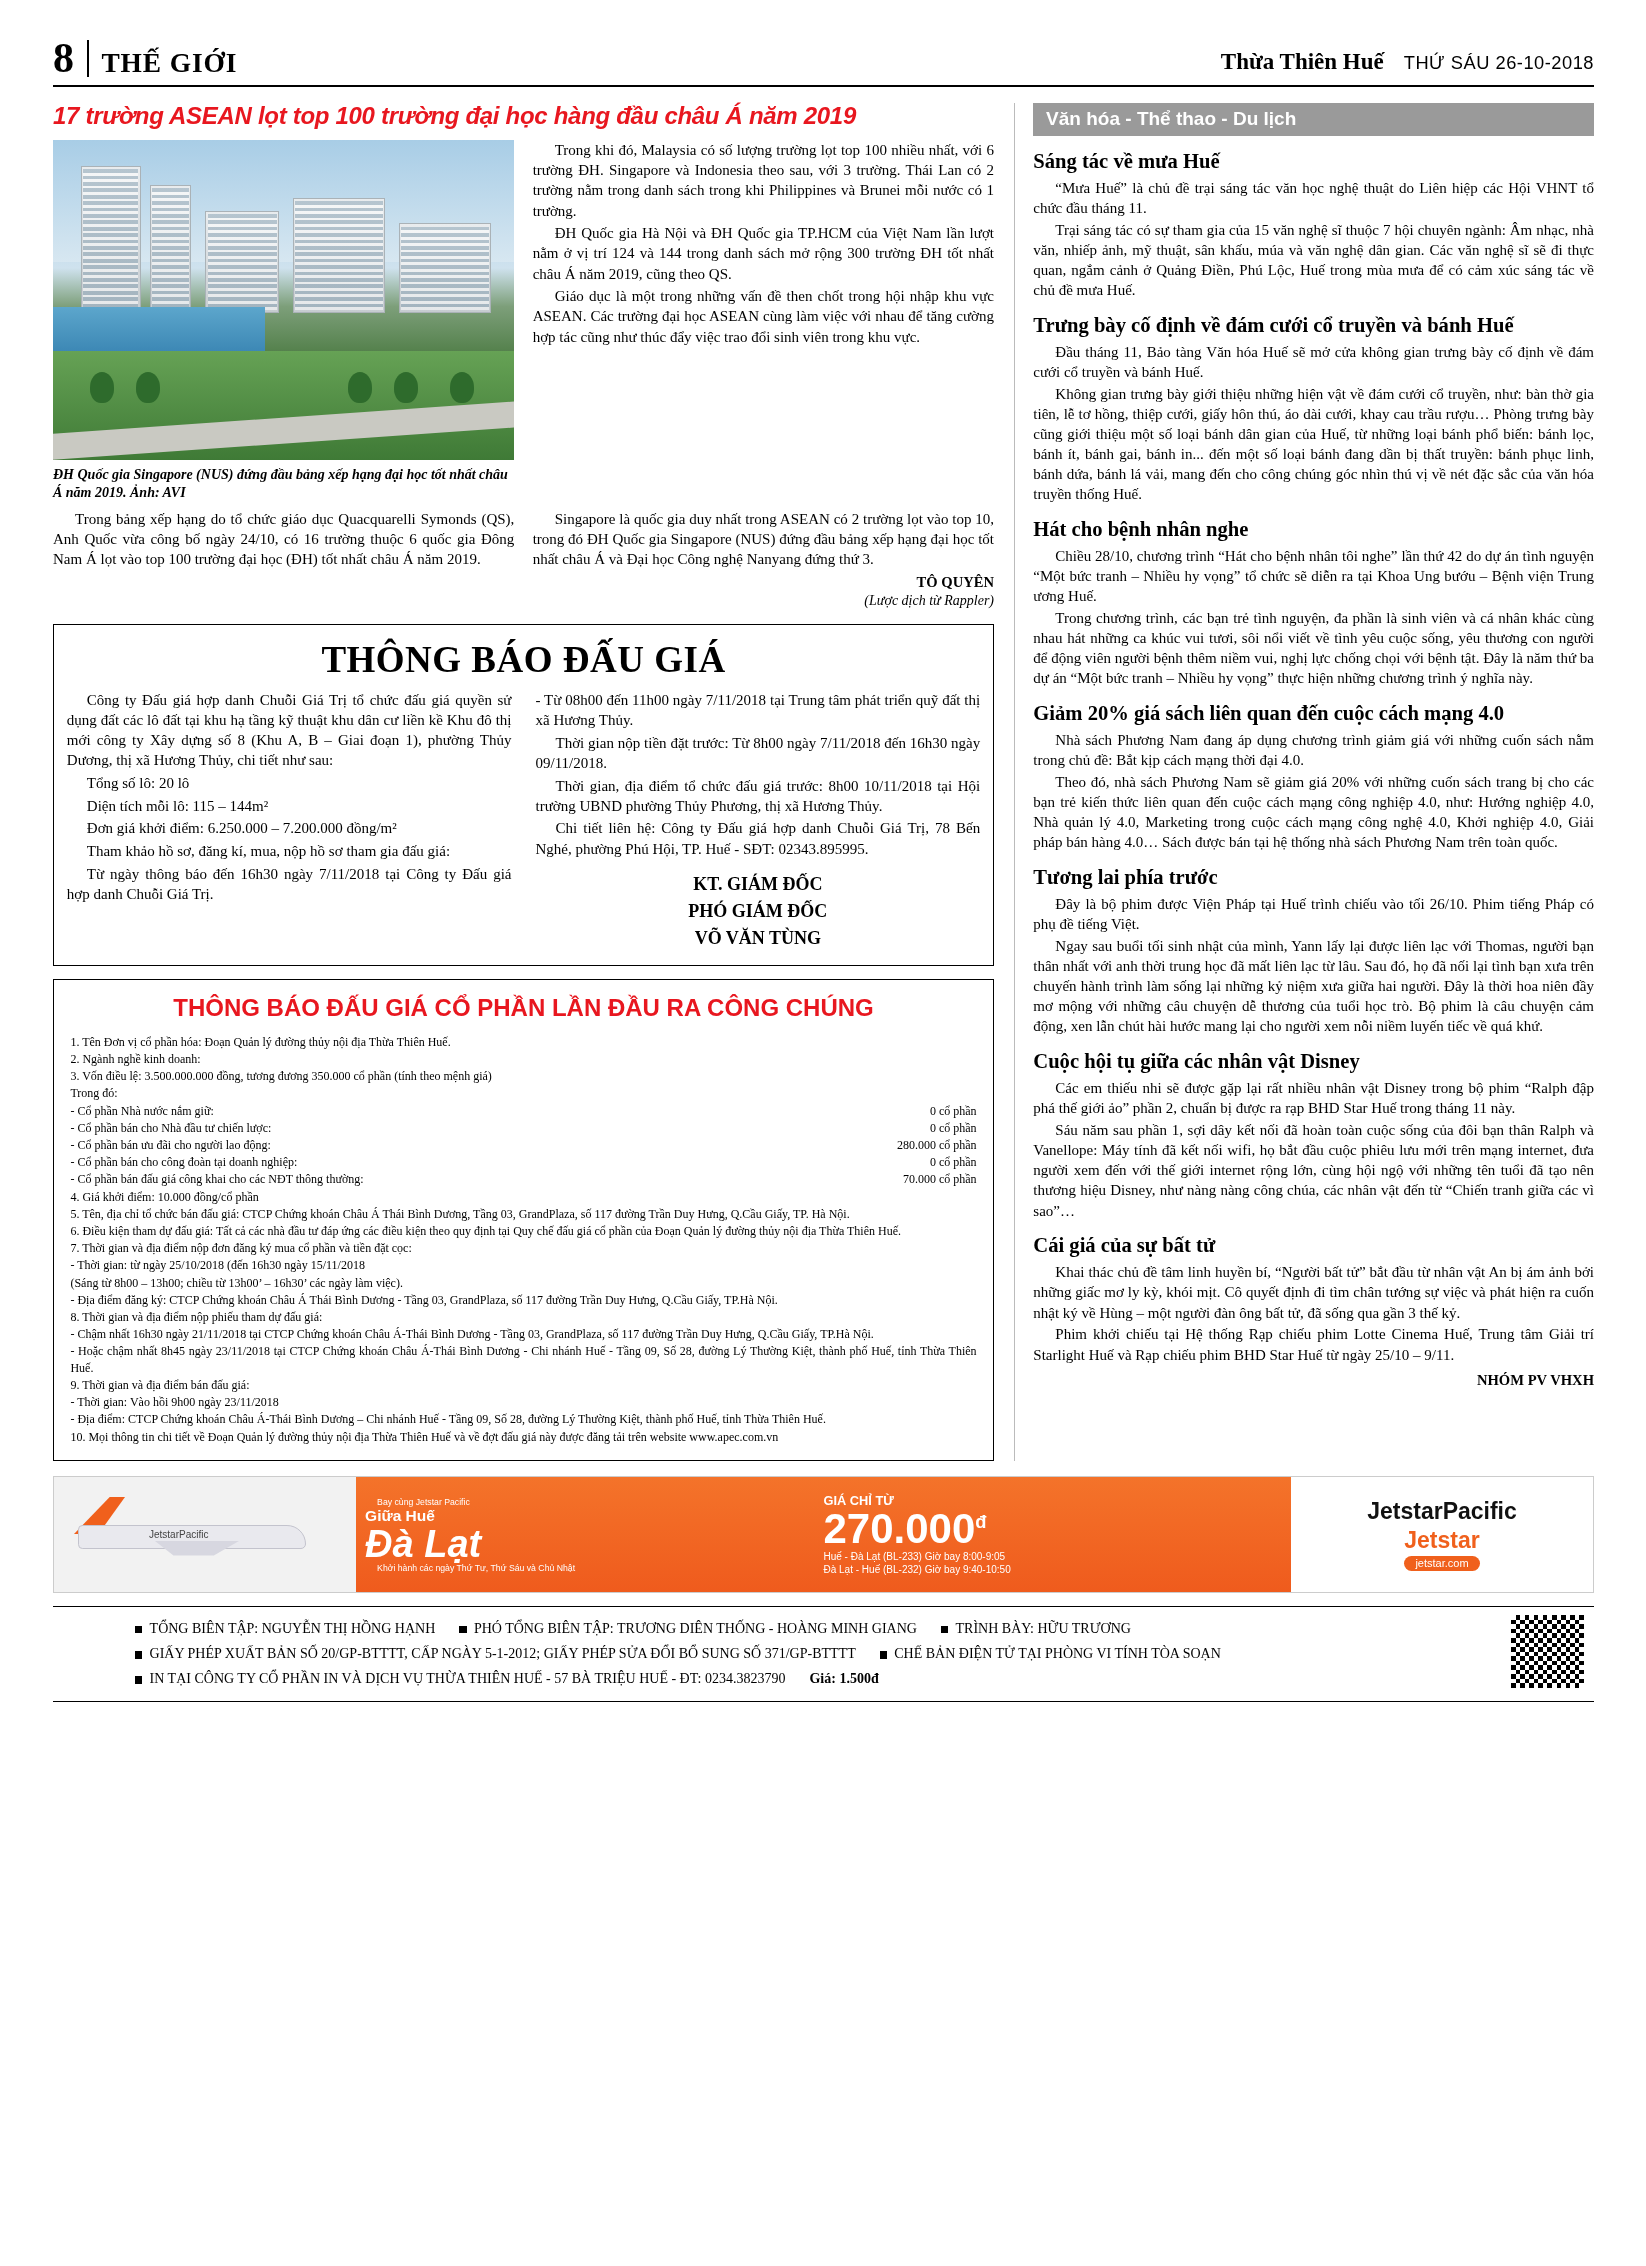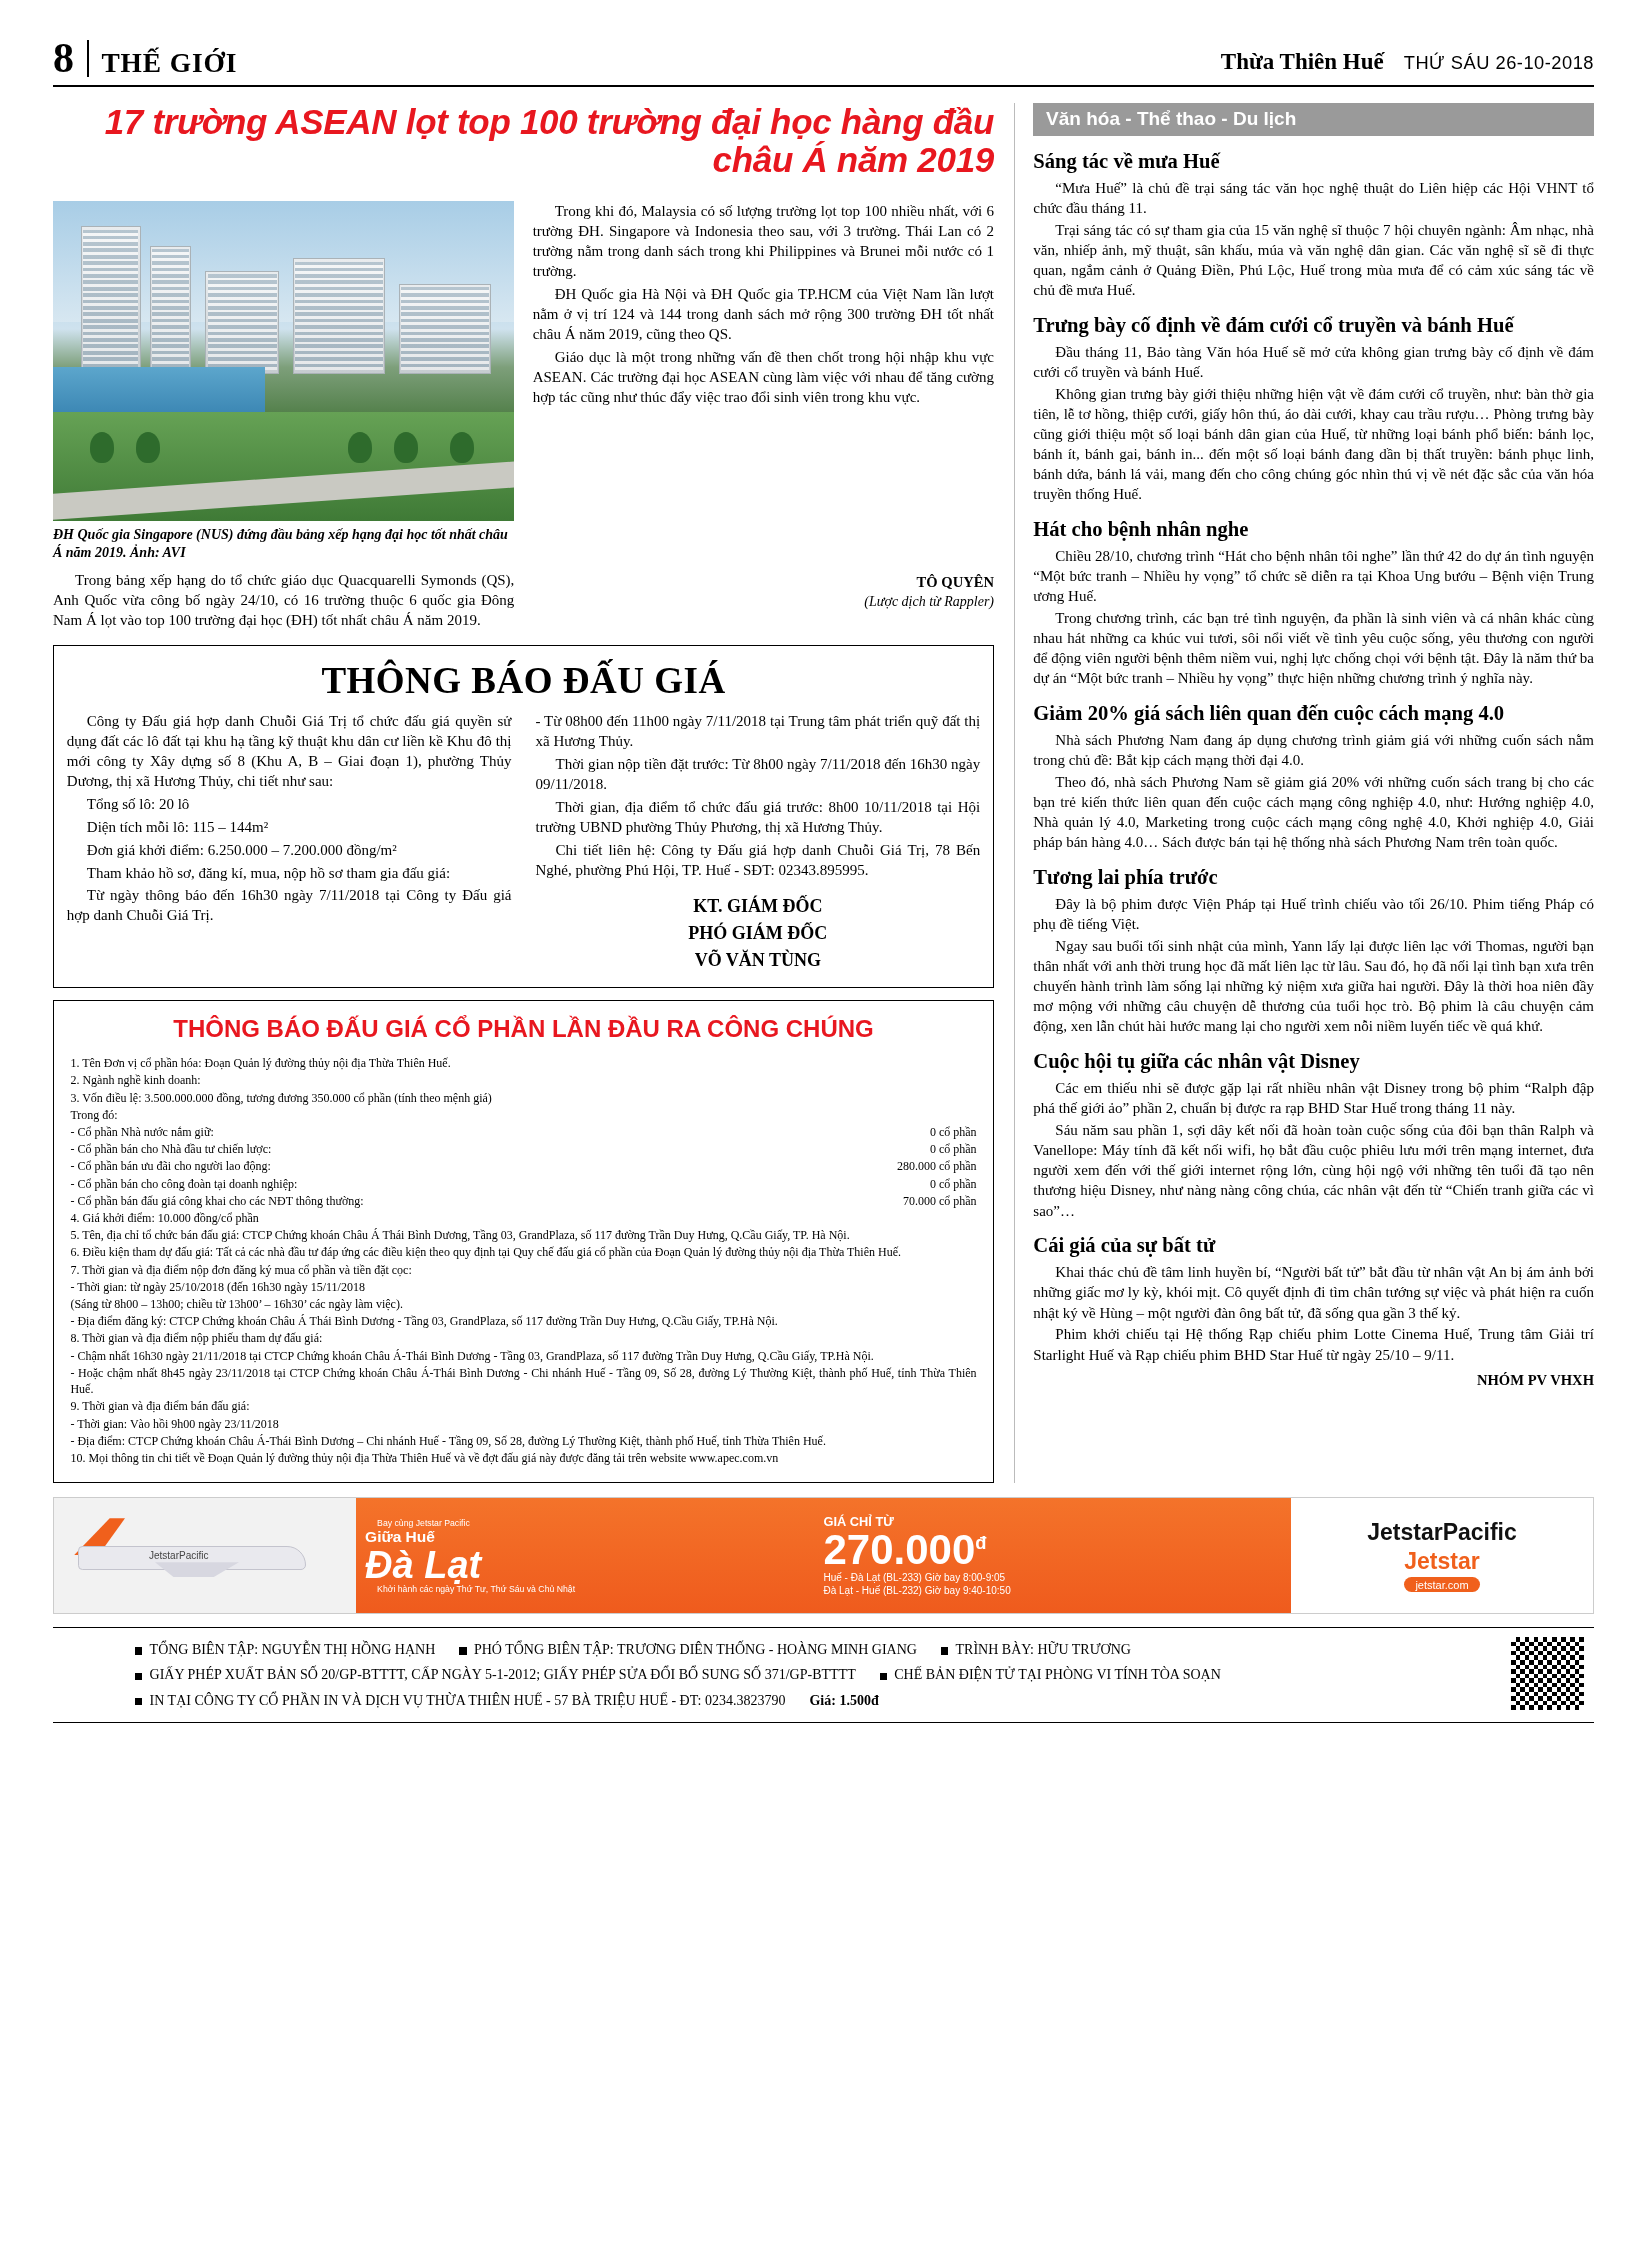--- a/index.html
+++ b/index.html
@@ -47,26 +47,26 @@
     margin-top: 16.4px;
   }
   .left-col { position: relative; }
   .right-col { position: relative; padding-left:18.3px; border-left:0.9px solid #bbb; }
 
   
   .main-headline {
     color: #e8171f;
     font-family: "Liberation Sans", sans-serif;
     font-weight: bold;
-    font-size: 35px;
+    font-size: 24px;
     font-style: italic;
     letter-spacing: -0.3px;
-    text-align: right;
+    text-align: left;
     line-height: 1.1;
-    margin-bottom: 21px;
+    margin-bottom: 11px;
   }
 
   
   .art1 { display:grid; grid-template-columns: 1fr 1fr; gap:18.3px; }
   .photo {
     width:100%; height: 320px; position:relative; overflow:hidden;
     background: linear-gradient(#9fc6e3 0%, #bcd9ec 28%, #cfe2ee 40%, #7d9f7a 52%, #4f7d46 68%, #3d6b38 100%);
   }
   .photo .sky { position:absolute; left:0; top:0; right:0; height:38%;
     background: linear-gradient(#a8cde6, #d7e7f1); }
@@ -254,20 +254,21 @@
           <p>ĐH Quốc gia Hà Nội và ĐH Quốc gia TP.HCM của Việt Nam lần lượt nằm ở vị trí 124 và 144 trong danh sách mở rộng 300 trường ĐH tốt nhất châu Á năm 2019, cũng theo QS.</p>
           <p>Giáo dục là một trong những vấn đề then chốt trong hội nhập khu vực ASEAN. Các trường đại học ASEAN cùng làm việc với nhau để tăng cường hợp tác cũng như thúc đẩy việc trao đổi sinh viên trong khu vực.</p>
         </div>
       </div>
 
       <div class="art1-lower">
         <div class="col-text">
           <p>Trong bảng xếp hạng do tổ chức giáo dục Quacquarelli Symonds (QS), Anh Quốc vừa công bố ngày 24/10, có 16 trường thuộc 6 quốc gia Đông Nam Á lọt vào top 100 trường đại học (ĐH) tốt nhất châu Á năm 2019.</p>
         </div>
         <div class="col-text">
+          <p>Singapore là quốc gia duy nhất trong ASEAN có 2 trường lọt vào top 10, trong đó ĐH Quốc gia Singapore (NUS) đứng đầu bảng xếp hạng đại học tốt nhất châu Á và Đại học Công nghệ Nanyang đứng thứ 3.</p>
           <div class="byline">TÔ QUYÊN</div>
           <div class="byline-sub">(Lược dịch từ Rappler)</div>
         </div>
       </div>
 
       <div class="box">
         <div class="box-title">THÔNG BÁO ĐẤU GIÁ</div>
         <div class="two-col">
           <div class="col-text">
             <p>Công ty Đấu giá hợp danh Chuỗi Giá Trị tổ chức đấu giá quyền sử dụng đất các lô đất tại khu hạ tầng kỹ thuật khu dân cư liền kề Khu đô thị mới công ty Xây dựng số 8 (Khu A, B – Giai đoạn 1), phường Thủy Dương, thị xã Hương Thủy, chi tiết như sau:</p>

